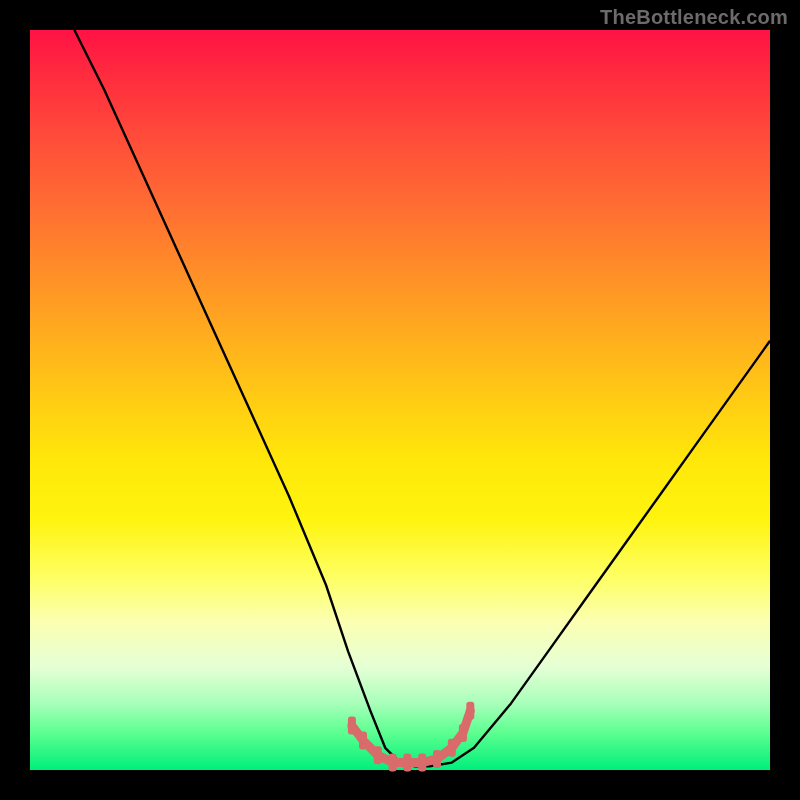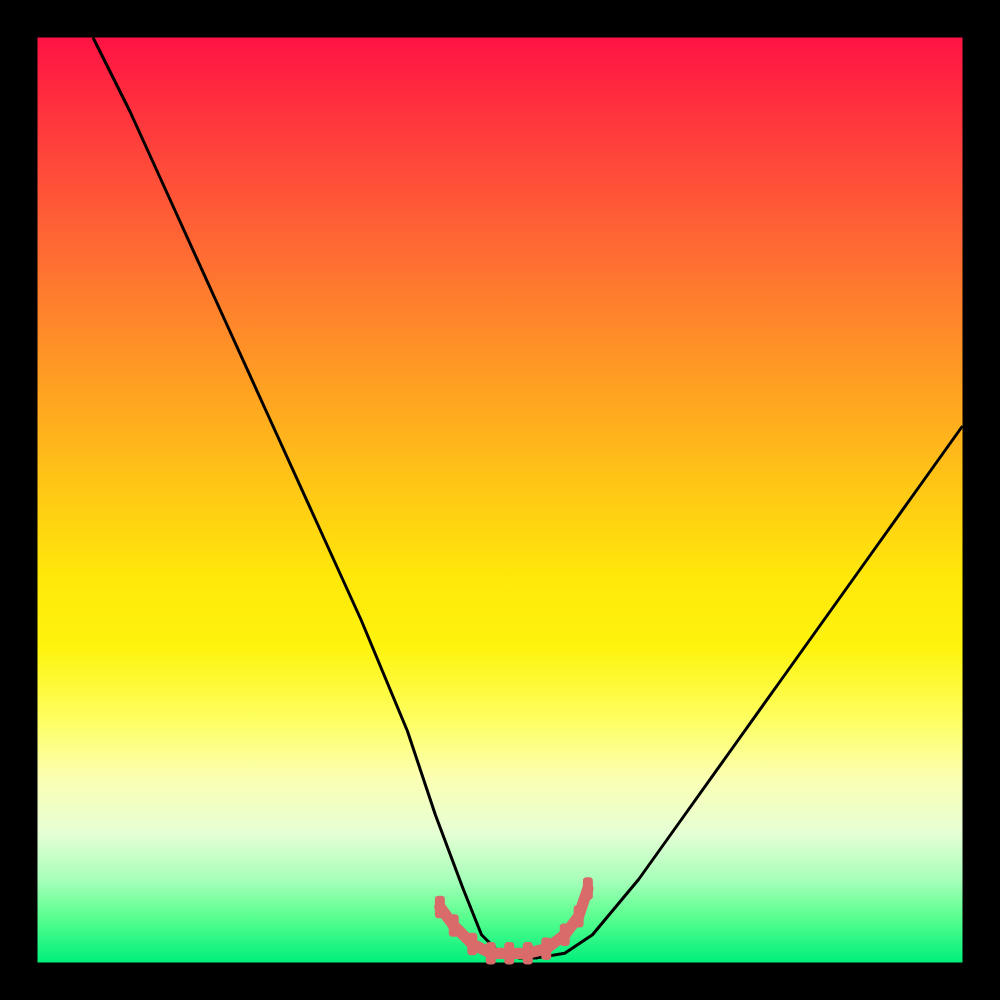--- a/index.html
+++ b/index.html
@@ -80,14 +80,15 @@
           <rect x="373.4" y="723.6" width="8" height="18" rx="3" fill="#d96b6b"></rect>
           <rect x="388.2" y="723.6" width="8" height="18" rx="3" fill="#d96b6b"></rect>
           <rect x="403.0" y="719.9" width="8" height="18" rx="3" fill="#d96b6b"></rect>
           <rect x="417.8" y="708.8" width="8" height="18" rx="3" fill="#d96b6b"></rect>
           <rect x="428.9" y="694.0" width="8" height="18" rx="3" fill="#d96b6b"></rect>
           <rect x="436.3" y="671.8" width="8" height="18" rx="3" fill="#d96b6b"></rect>
         </g>
     </svg>
   </div>
 
+  <div class="watermark">TheBottleneck.com</div>
 
 </div>
 
 </body></html>

